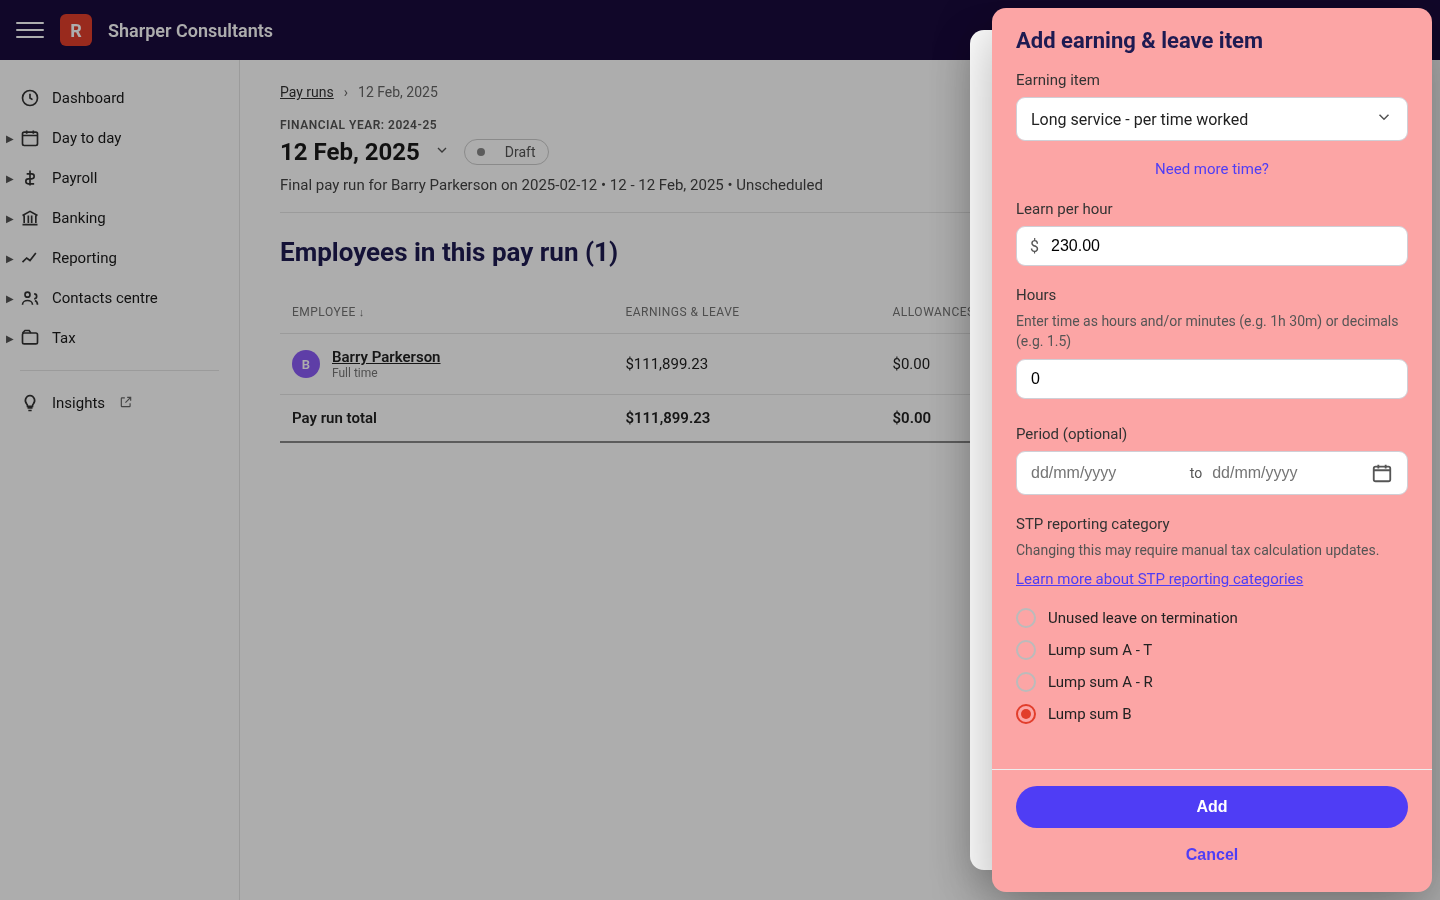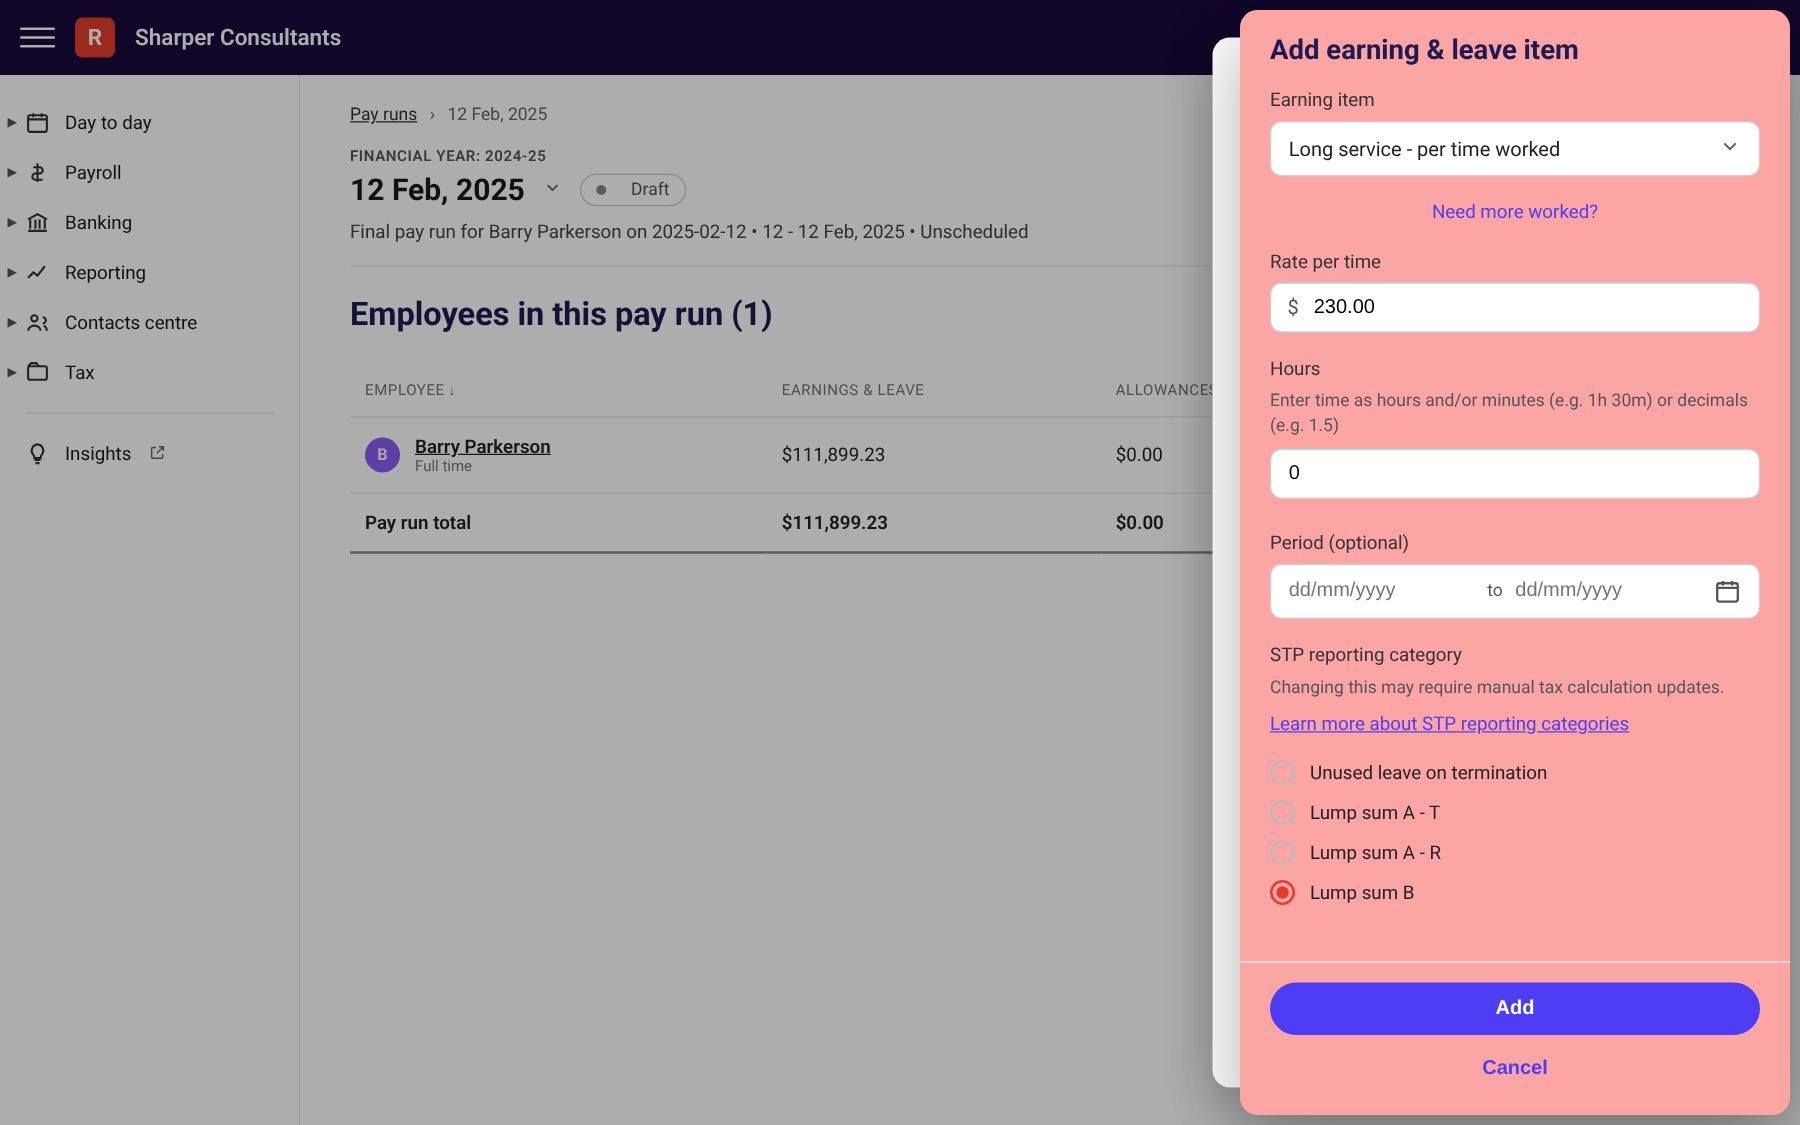--- a/index.html
+++ b/index.html
@@ -91,20 +91,29 @@
       <span></span>
       <span></span>
   </div>
   <div class="logo">R</div>
   <div class="company-name">Sharper Consultants</div>
 </div>
 
 <div class="app-body">
 
   <div class="sidebar">
+    <div class="nav-item">
+      <span class="nav-icon">
+        <svg viewBox="0 0 24 24" width="20" height="20" fill="none" stroke="#333" stroke-width="2">
+            <circle cx="12" cy="12" r="9"></circle>
+            <path d="M12 7v5l3 2"></path>
+          </svg>
+      </span>
+      <span>Dashboard</span>
+    </div>
     <div class="nav-item">
       <span class="chev">▶</span>
       <span class="nav-icon">
         <svg viewBox="0 0 24 24" width="20" height="20" fill="none" stroke="#333" stroke-width="2">
             <rect x="3" y="5" width="18" height="16" rx="2"></rect>
             <path d="M3 9h18M8 3v4M16 3v4"></path>
           </svg>
       </span>
       <span>Day to day</span>
     </div>
@@ -241,24 +250,24 @@
     <div class="field-label">Earning item</div>
     <div class="select">
       <span>Long service - per time worked</span>
       <span>
         <svg viewBox="0 0 24 24" width="18" height="18" fill="none" stroke="#555" stroke-width="2">
             <path d="M6 9l6 6 6-6"></path>
           </svg>
       </span>
     </div>
     <div class="link-center">
-      <span class="link">Need more worked?</span>
-    </div>
-
-    <div class="field-label">Rate per time</div>
+      <span class="link">Need more time?</span>
+    </div>
+
+    <div class="field-label">Learn per hour</div>
     <div class="input-wrap">
       <span class="prefix">$</span>
       <input type="text" value="230.00" style="">
     </div>
 
     <div class="field-label">Hours</div>
     <div class="field-hint">Enter time as hours and/or minutes (e.g. 1h 30m) or decimals (e.g. 1.5)</div>
     <input class="input-plain" type="text" value="0" style="">
 
     <div class="field-label">Period (optional)</div>

